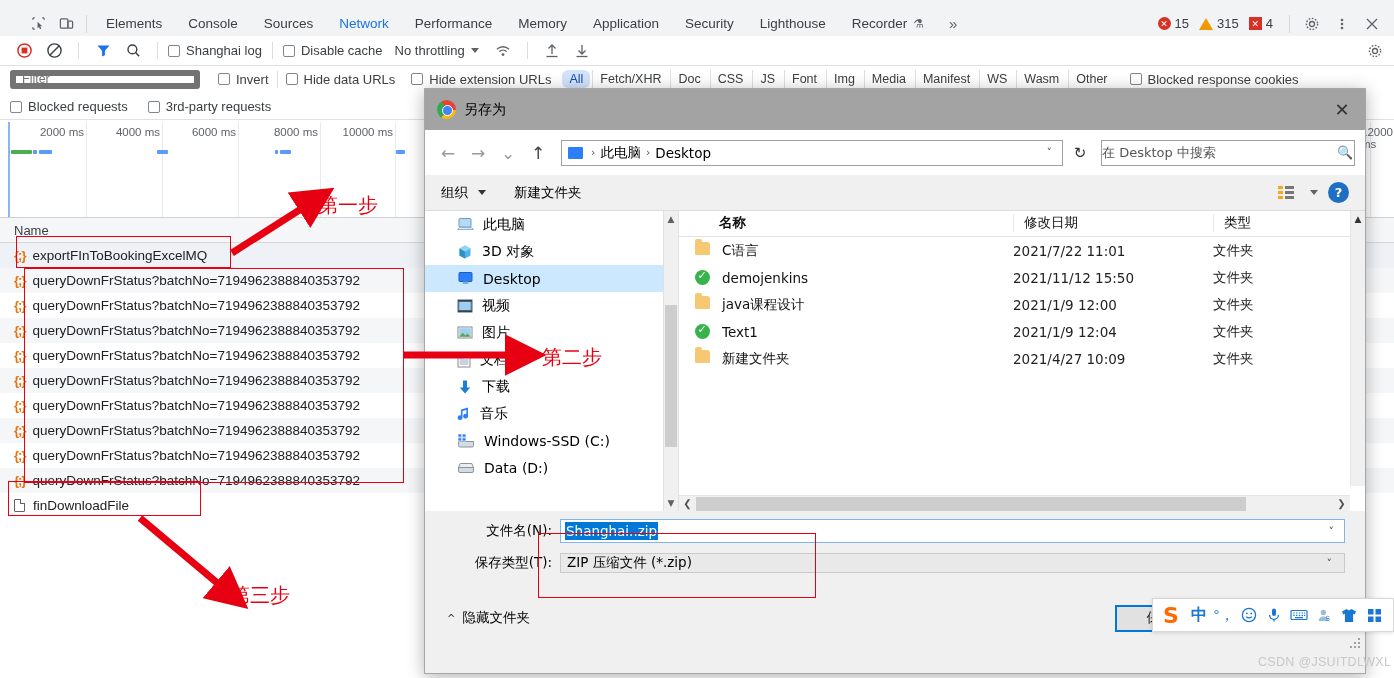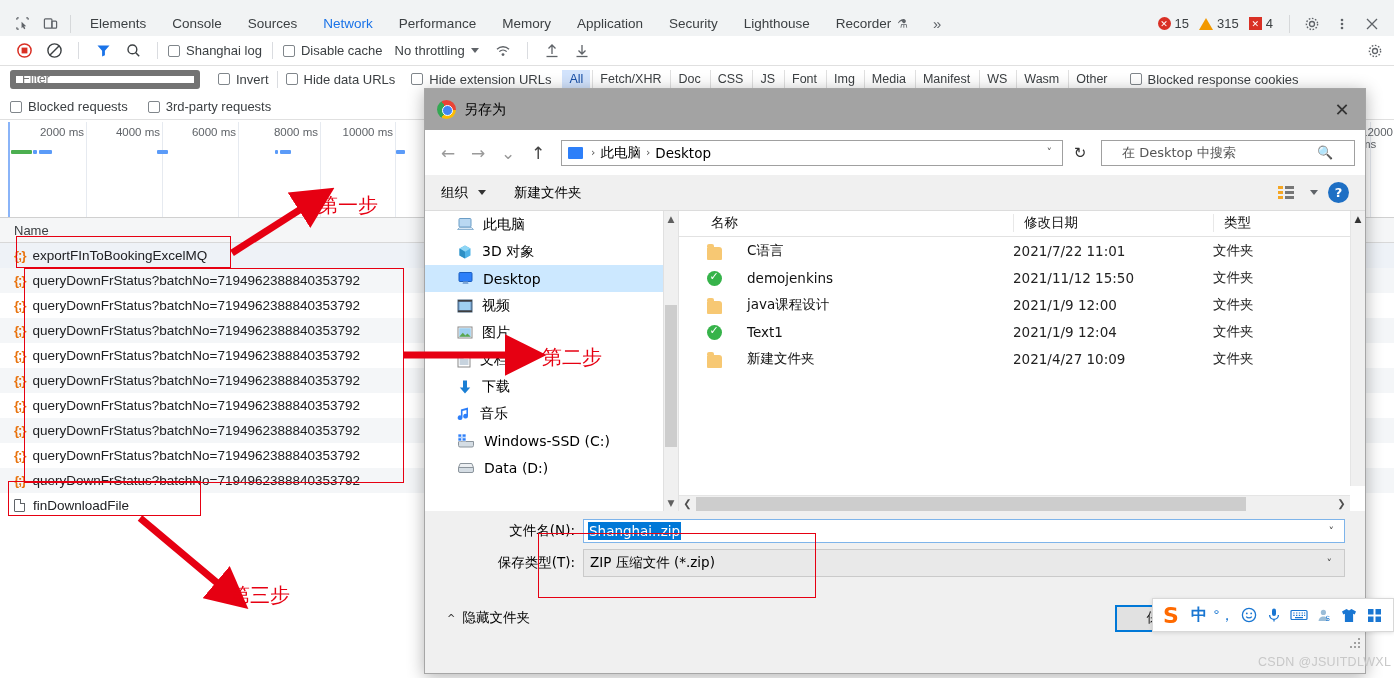--- a/index.html
+++ b/index.html
@@ -17,21 +17,21 @@
     background: linear-gradient(180deg,#e9edf2 0%, #dfe4ea 100%);
     border-right:1px solid #c8ccd2;
   }
 
   
   .devtools { position:absolute; left:0; top:0; width:1394px; height:678px; background:#fff; }
 
   .dt-tabbar {
     position:absolute; left:0; top:0; width:1394px; height:48px;
     background:#f1f3f4; border-bottom:1px solid #dadce0;
-    display:flex; align-items:center; padding-left:8px;
+    display:flex; align-items:center; padding-left:24px;
   }
   .dt-icon-btn {
     width:28px; height:28px; display:flex; align-items:center; justify-content:center;
     color:#5f6368;
   }
   .dt-sep { width:1px; height:18px; background:#d6d8da; margin:0 6px; }
   .dt-tab {
     height:36px; display:flex; align-items:center; padding:0 13px;
     font-size:13.5px; color:#3c4043; white-space:nowrap;
   }
@@ -64,21 +64,21 @@
   }
   .filter-input {
     width:190px; height:19px; border:6px solid #737373; border-radius:3px;
     font-size:12.5px; color:#9aa0a6; padding:0 6px; background:#fff;
     font-family:"Liberation Sans",sans-serif;
   }
   .type-chip {
     font-size:12.5px; color:#3c4043; padding:2px 7px; margin:0 1px;
     border-left:1px solid #e0e0e0; white-space:nowrap;
   }
-  .type-chip.sel { background:#d2e3fc; color:#174ea6; border-radius:0; border-left:none;}
+  .type-chip.sel { background:#d2e3fc; color:#174ea6; border-radius:6px; border-left:none;}
 
   .dt-toolbar4 {
     position:absolute; left:0; top:94px; width:1394px; height:26px;
     background:#fff; display:flex; align-items:center; padding-left:10px; gap:20px;
     border-bottom:1px solid #e0e0e0;
   }
 
   
   .overview {
     position:absolute; left:0; top:122px; width:1394px; height:96px; background:#fff;
@@ -148,21 +148,21 @@
   .addrbar {
     flex:1; height:26px; border:1px solid #a0a0a0; background:#fff; display:flex; align-items:center;
     padding:0 4px 0 6px; font-size:13.5px; color:#000; margin-left:6px;
   }
   .addr-monitor { width:15px;height:12px;background:#2d7ff9;border-radius:1px; margin-right:3px; flex:none;}
   .crumb-sep { color:#555; margin:0 5px; font-size:11px; }
   .addr-caret { margin-left:auto; color:#555; font-size:11px; padding:0 6px;}
   .refresh-btn { width:26px;height:26px;display:flex;align-items:center;justify-content:center;color:#333;font-size:15px;}
   .searchbar {
     width:254px; height:26px; border:1px solid #a0a0a0; background:#fff; display:flex; align-items:center;
-    padding:0 20px; font-size:13px; color:#555; margin-left:4px;
+    padding:0 0; font-size:13px; color:#555; margin-left:4px;
   }
   .search-ic { margin-left:auto; color:#444; font-size:13px; }
 
   .dlg-cmdbar {
     height:36px; background:#f0f0f0; display:flex; align-items:center; padding:0 16px;
     border-bottom:1px solid #dcdcdc; gap:28px;
   }
   .cmd { font-size:13.5px; color:#000; display:flex; align-items:center; gap:4px;}
   .cmd .caret { border-top-color:#333; }
   .cmd-right { margin-left:auto; display:flex; align-items:center; gap:10px; }
@@ -186,51 +186,51 @@
     border-left:1px solid #e0e0e0;}
   .tscroll .arrow { height:16px; display:flex;align-items:center;justify-content:center;font-size:9px;color:#606060;}
   .tscroll .thumb { position:absolute; left:1px; right:1px; top:94px; height:142px; background:#cdcdcd;}
 
   .files { flex:1; position:relative; background:#fff; }
   .fhead {
     height:26px; display:flex; align-items:flex-end; border-bottom:1px solid #e2e2e2; font-size:13.5px; color:#111;
     padding-bottom:4px;
   }
   .fhead .col { border-left:1px solid #e8e8e8; padding-left:10px; }
-  .fhead .col:first-child { border-left:none; padding-left:32px; }
+  .fhead .col:first-child { border-left:none; padding-left:40px;font-weight:bold; }
   .frow { height:27px; display:flex; align-items:center; font-size:13.5px; color:#111; }
-  .fname { width:334px; display:flex; align-items:flex-end; gap:25px; padding-left:28px;}
+  .fname { width:334px; display:flex; align-items:flex-start; gap:12px; padding-left:16px;}
   .fdate { width:200px; color:#222; }
   .ftype { width:150px; color:#222; }
   .fold-ic { width:15px;height:13px;background:#f7c873;border-radius:1px 3px 1px 1px; position:relative; flex:none;}
   .fold-ic:before{content:"";position:absolute;left:0;top:-3px;width:7px;height:3px;background:#f7c873;border-radius:2px 2px 0 0;}
   .green-ic { width:15px;height:15px;border-radius:50%;background:#36b34a;position:relative;flex:none;}
   .green-ic:after{content:"✓";position:absolute;left:2.5px;top:-1px;color:#fff;font-size:11px;}
   .baidu-ic { width:15px;height:15px;background:#1e88e5;border-radius:2px;position:relative;flex:none;}
   .baidu-ic:after{content:"";position:absolute;left:3px;top:3px;width:8px;height:8px;border:2px solid #fff;border-radius:50% 50% 50% 0;}
   .fscroll { position:absolute; right:0; top:0; width:15px; height:275px; background:#f0f0f0; border-left:1px solid #e5e5e5;}
   .fscroll .arrow { height:16px; display:flex;align-items:center;justify-content:center;font-size:9px;color:#333;}
   .hscroll {
     position:absolute; left:0; bottom:0; height:16px; right:15px; background:#f0f0f0;
     display:flex; align-items:center; border-top:1px solid #e5e5e5;
   }
   .hscroll .harrow { width:17px; text-align:center; font-size:10px; color:#505050;}
   .hscroll .hthumb { height:14px; background:#cdcdcd; flex:none; width:550px; }
 
   .dlg-fields { height:72px; background:#f0f0f0; padding-top:6px; }
   .frow2 { display:flex; align-items:center; height:28px; padding:0 20px 0 0; margin-bottom:4px;}
-  .flabel { width:158px; text-align:right; font-size:13.5px; color:#000; padding-right:8px; }
+  .flabel { width:135px; text-align:right; font-size:13.5px; color:#000; padding-right:8px; }
   .fname-input {
     flex:1; height:24px; border:1px solid #7eb4ea; background:#fff; display:flex; align-items:center;
     font-size:13.5px; padding:0 4px;
   }
   .sel-text { background:#0078d7; color:#fff; padding:1px 1px; }
   .ddcaret { margin-left:auto; color:#444; font-size:11px; padding-right:6px; }
   .ftype-input {
-    flex:1; height:28px; border:1px solid #cacaca; background:#e9e9e9; display:flex; align-items:center;
+    flex:1; height:20px; border:1px solid #cacaca; background:#e9e9e9; display:flex; align-items:center;
     font-size:13.5px; padding:0 6px; color:#000;
   }
 
   .dlg-footer { height:70px; background:#f0f0f0; display:flex; align-items:center; padding:0 22px; position:relative;}
   .hidefolders { font-size:13.5px; color:#000; display:flex; align-items:center; gap:7px; }
   .updown { font-size:10px; color:#333; }
   .dlg-buttons { margin-left:auto; display:flex; gap:12px; }
   .btn {
     width:108px; height:27px; border:1px solid #adadad; background:#e1e1e1; font-size:13.5px; color:#000;
     display:flex; align-items:center; justify-content:center;

